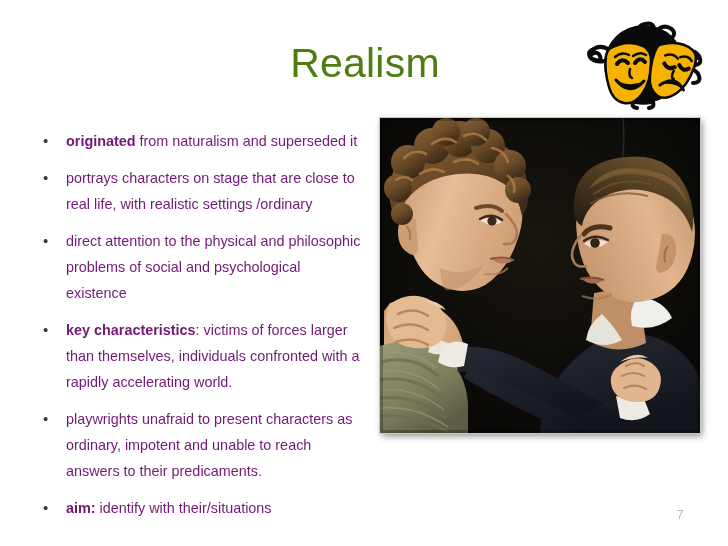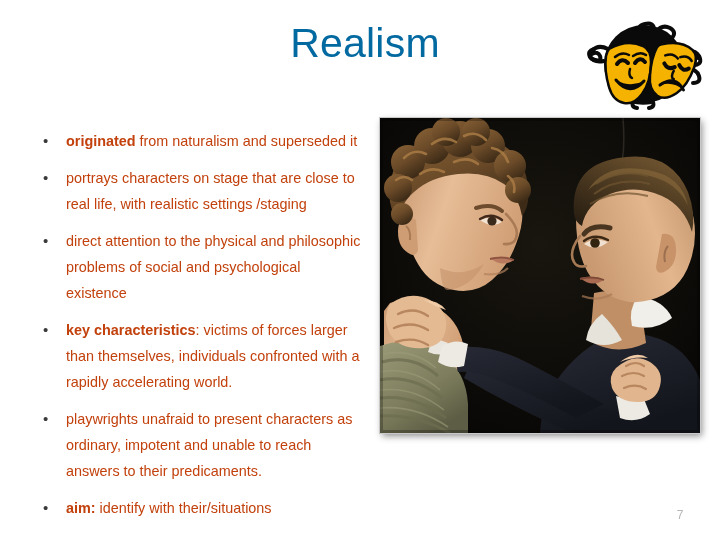--- a/index.html
+++ b/index.html
@@ -15,27 +15,27 @@
     width: 728px;
     height: 546px;
     background: #ffffff;
     overflow: hidden;
   }
 
   
   .slide-title {
     position: absolute;
     left: 60px;
-    top: 20px;
+    top: 40px;
     width: 610px;
     text-align: center;
     font-size: 41px;
     font-weight: 400;
     line-height: 1.15;
-    color: #0369a1;
+    color: #4d7c0f;
     letter-spacing: 0.2px;
   }
 
   
   .logo {
     position: absolute;
     left: 578px;
     top: 18px;
     width: 132px;
     height: 92px;
@@ -62,21 +62,21 @@
     line-height: 26px;
     color: #3a3a3a;
     text-align: left;
     padding-left: 9px;
     box-sizing: border-box;
   }
   .bullet-text {
     flex: 1 1 auto;
     font-size: 14.4px;
     line-height: 26px;
-    color: #c2410c;
+    color: #701a75;
   }
   .bullet-text b { font-weight: 700; }
 
   
   .photo {
     position: absolute;
     left: 380px;
     top: 118px;
     width: 320px;
     height: 315px;
@@ -156,21 +156,21 @@
 
   <div class="bullets">
 
     <div class="bullet-row">
       <span class="bullet-mark">•</span>
       <span class="bullet-text"><b>originated</b><span> from naturalism and superseded it</span></span>
     </div>
 
     <div class="bullet-row">
       <span class="bullet-mark">•</span>
-      <span class="bullet-text"><b></b><span>portrays characters on stage that are close to real life, with realistic settings /staging</span></span>
+      <span class="bullet-text"><b></b><span>portrays characters on stage that are close to real life, with realistic settings /ordinary</span></span>
     </div>
 
     <div class="bullet-row">
       <span class="bullet-mark">•</span>
       <span class="bullet-text"><b></b><span>direct attention to the physical and philosophic problems of social and psychological existence</span></span>
     </div>
 
     <div class="bullet-row">
       <span class="bullet-mark">•</span>
       <span class="bullet-text"><b>key characteristics</b><span>: victims of forces larger than themselves, individuals confronted with a rapidly accelerating world.</span></span>

